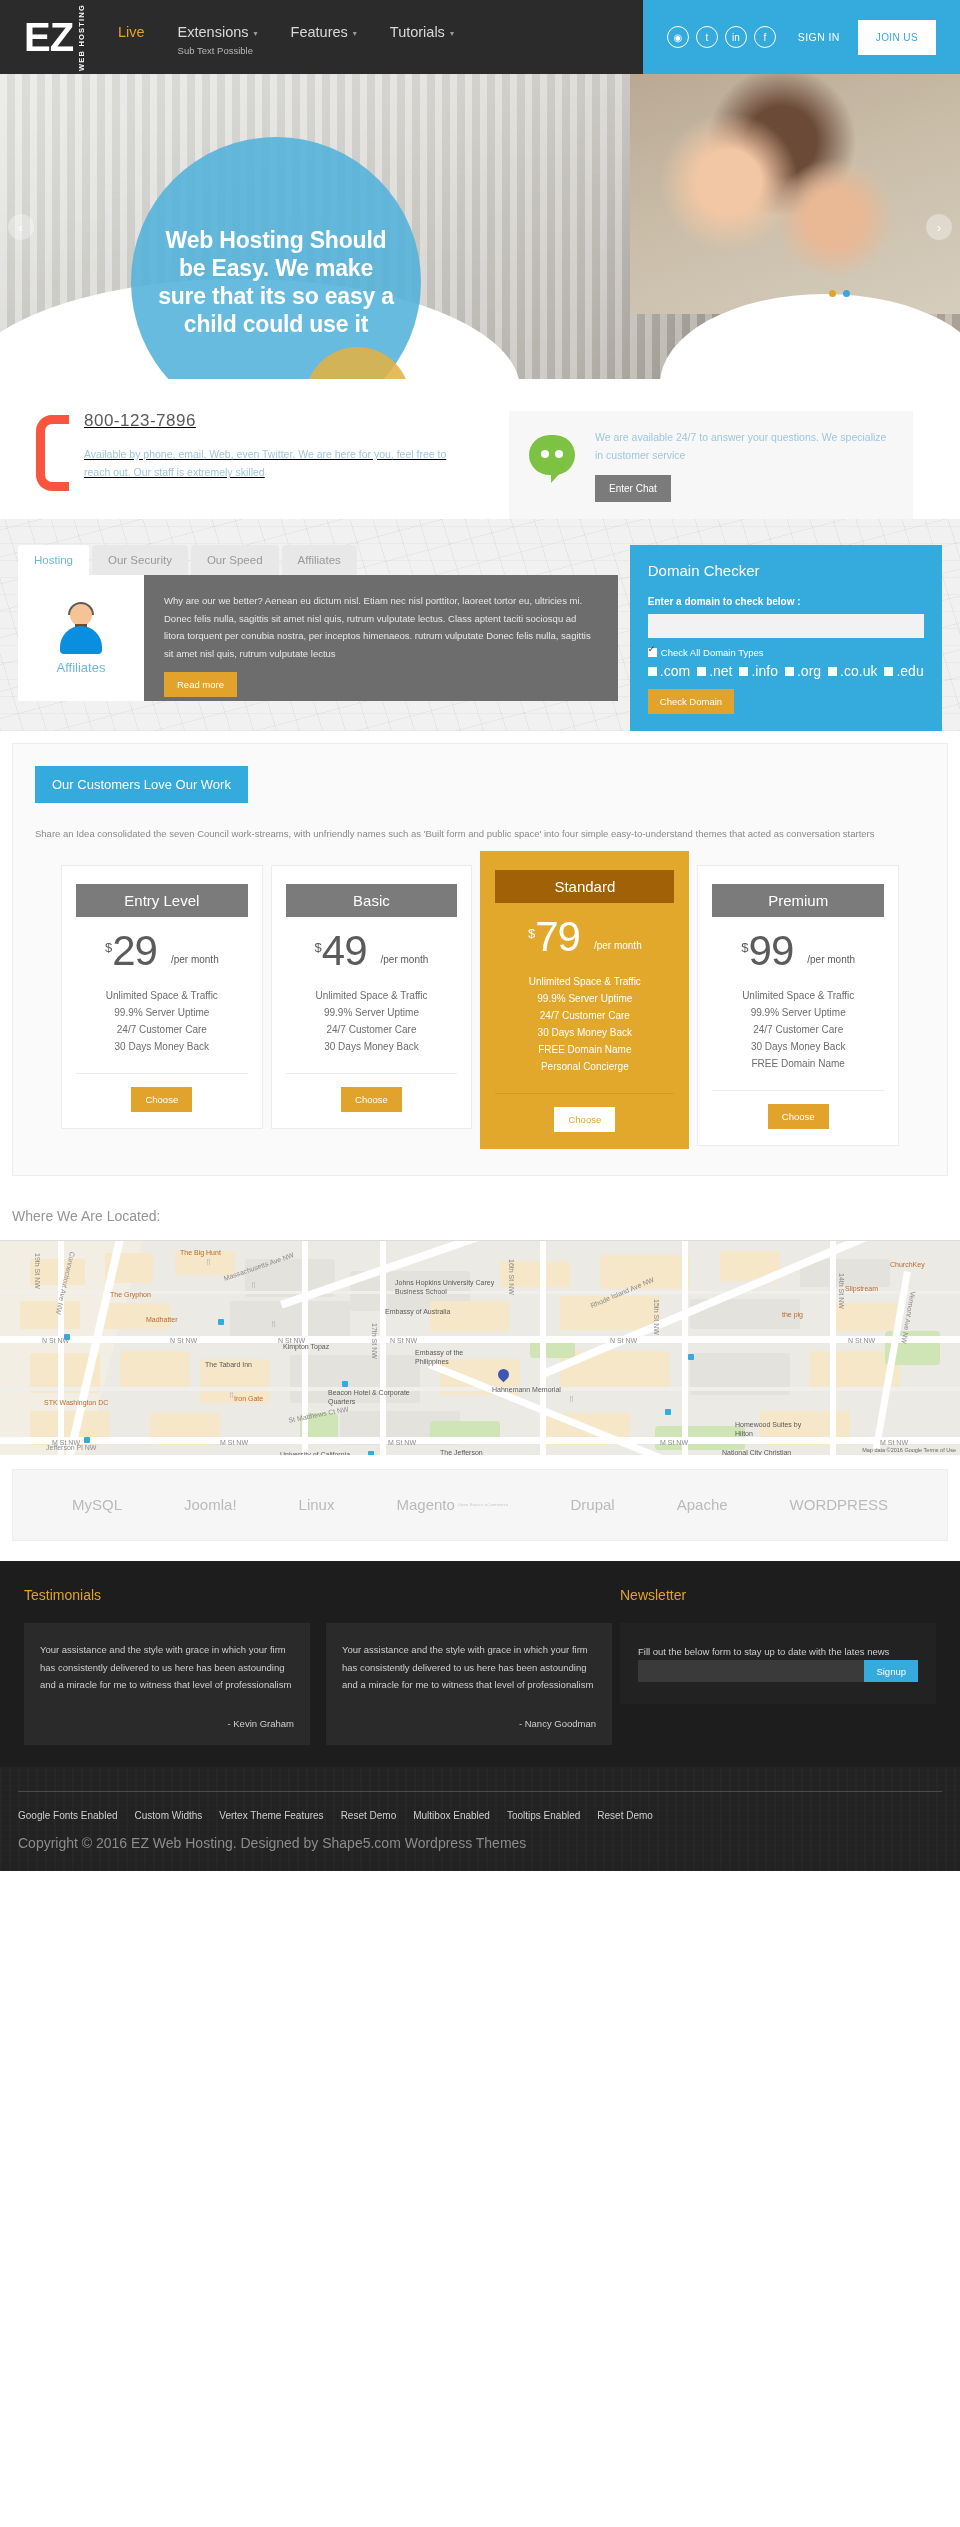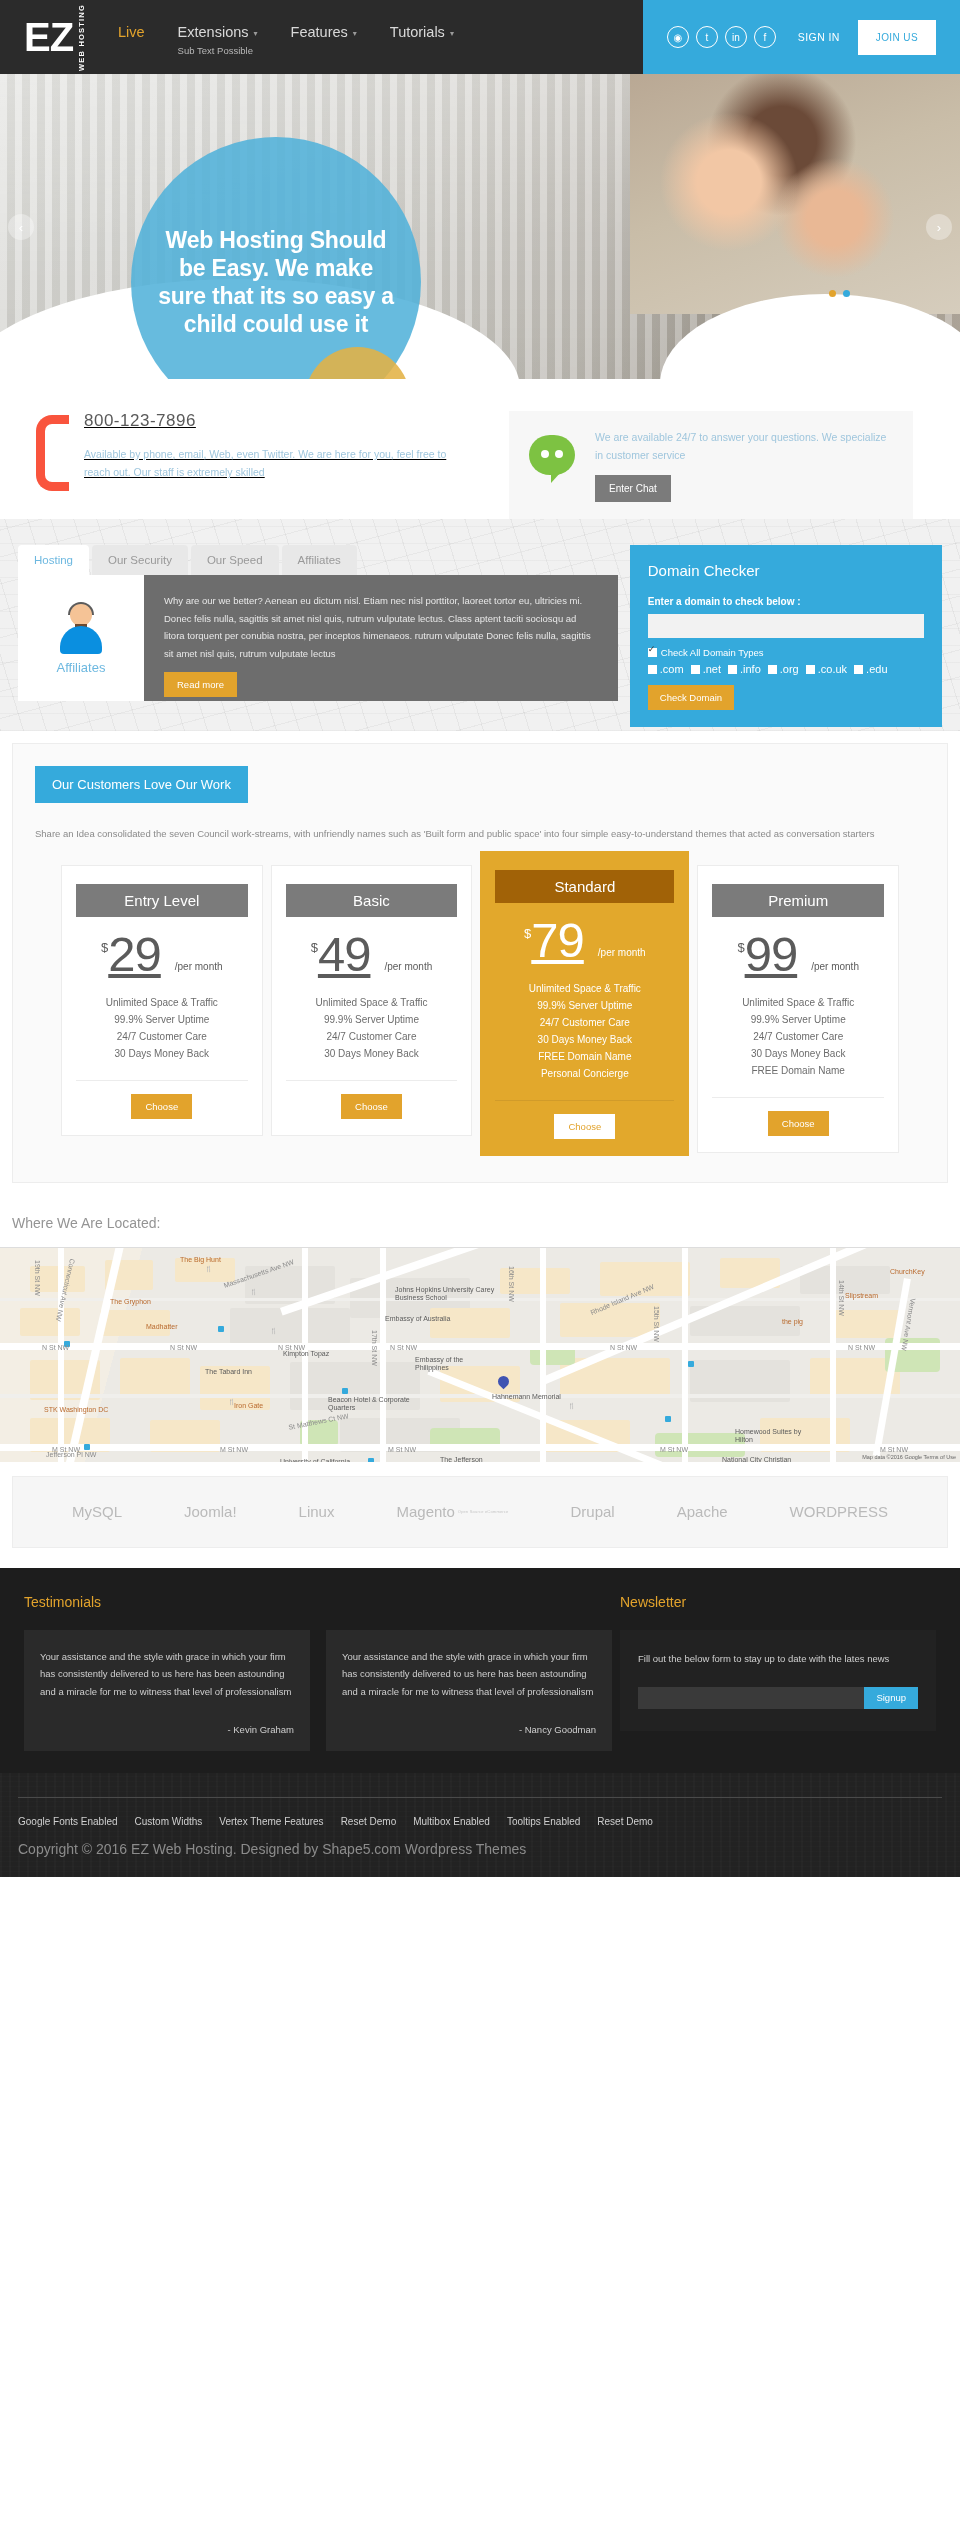--- a/index.html
+++ b/index.html
@@ -109,41 +109,41 @@
      padding: 7px 13px; cursor: pointer; }
   .domain-panel { width: 316px; background: #35aadc; padding: 17px 18px; align-self: flex-start; }
   .domain-title { color: #fff; font-size: 15px; margin-bottom: 17px; }
   .domain-label { color: #fff; font-size: 10px; font-weight: bold; margin-bottom: 7px; }
   .domain-input { width: 100%; height: 24px; border: none; background: #f2f2f2; margin-bottom: 9px; padding: 0 6px;
      font-size: 10px; font-family: "Liberation Sans", sans-serif; }
   .chk-row { display: flex; align-items: center; gap: 4px; color: #fff; font-size: 9.5px; margin-bottom: 5px; }
   .chk { width: 9px; height: 9px; background: #fff; display: inline-block; position: relative; flex: 0 0 9px; }
   .chk.on::after { content:"✓"; position:absolute; left:0px; top:-3px; font-size: 9px; color: #333; line-height:1; }
   .chk-group { display: flex; flex-wrap: wrap; gap: 0 7px; margin-bottom: 10px; }
-  .chk-item { display: flex; align-items: center; gap: 3px; color: #fff; font-size: 11px; }
+  .chk-item { display: flex; align-items: center; gap: 3px; color: #fff; font-size: 14px; }
   .check-domain-btn { background: #e2a32c; color: #fff; font-size: 9.5px; padding: 7px 12px; display: inline-block;
      cursor: pointer; }
 
   
   .customers { background: #fff; padding: 0 0 4px 0; }
   .cust-card { margin: 12px 12px 0 12px; background: #fafafa; border: 1px solid #ededed; padding: 22px 22px 26px 22px; }
   .cust-badge { display: inline-block; background: #35aadc; color: #fff; font-size: 13px; padding: 11px 17px; }
   .cust-desc { color: #8a8a8a; font-size: 9.5px; line-height: 1.9; margin-top: 22px; max-width: 900px; }
 
   
   .pricing { display: flex; align-items: flex-start; justify-content: center; gap: 0; margin-top: 22px; padding: 0 22px; }
   .plan { width: 214px; background: #fff; border: 1px solid #ececec; padding: 18px 14px 0 14px; text-align: center;
      position: relative; margin: 0 4px; }
   .plan.featured { background: #e2a82c; border-color: #e2a82c; width: 222px; margin-top: -14px; padding-bottom: 0; z-index: 3; }
   .plan-name { background: #7b7b7b; color: #fff; font-size: 15px; padding: 8px 0; margin-bottom: 14px; }
   .plan.featured .plan-name { background: #a16207; }
   .plan-price { display: flex; align-items: flex-start; justify-content: center; color: #5b5b5b; }
   .plan.featured .plan-price { color: #fff; }
   .currency { font-size: 13px; margin-top: 9px; }
-  .amount { font-size: 49px; line-height: .95; font-weight: 300; letter-spacing: -1px; text-decoration: underline; }
+  .amount { font-size: 42px; line-height: .95; font-weight: 300; letter-spacing: -1px; }
   .period { font-size: 10px; align-self: flex-end; margin-bottom: 6px; margin-left: 14px; }
   .feature-list { margin-top: 16px; }
   .feature { font-size: 10px; color: #6c6c6c; padding: 3px 0; }
   .plan.featured .feature { color: #fff; }
   .plan-foot { border-top: 1px solid #ececec; margin-top: 18px; padding: 13px 0 16px 0; }
   .plan.featured .plan-foot { border-top-color: #d19b2a; }
   .choose-btn { background: #e2a32c; color: #fff; font-size: 9.5px; padding: 7px 14px; display: inline-block; cursor: pointer; }
   .plan.featured .choose-btn { background: #fff; color: #e2a32c; }
 
   
@@ -178,21 +178,21 @@
   .footer { background: #1d1d1d; margin-top: 20px; padding: 26px 24px 22px 24px; display: flex;
      position: relative; overflow: hidden; }
   .footer-col-left { width: 588px; }
   .footer-col-right { width: 316px; margin-left: 8px; }
   .footer-h { color: #e2a32c; font-size: 14px; margin-bottom: 20px; }
   .testi-row { display: flex; gap: 16px; }
   .testi { background: #2a2a2a; padding: 18px 16px 16px 16px; width: 286px; }
   .testi p { color: #cfcfcf; font-size: 9.5px; line-height: 1.85; }
   .testi-author { color: #cfcfcf; font-size: 9.5px; text-align: right; margin-top: 24px; }
   .news-box { background: #222; padding: 20px 18px 22px 18px; }
-  .news-text { color: #cfcfcf; font-size: 9.5px; line-height: 1.8; margin-bottom: 20px; }
+  .news-text { color: #cfcfcf; font-size: 9.5px; line-height: 1.8; }
   .news-form { display: flex; }
   .news-input { flex: 1; height: 22px; background: #3a3a3a; border: none; padding: 0 6px; color: #ddd;
      font-size: 9px; font-family: "Liberation Sans", sans-serif; }
   .signup-btn { background: #35aadc; color: #fff; font-size: 9.5px; padding: 0 12px; height: 22px;
      display:flex; align-items:center; cursor: pointer; }
 
   
   .bottom { background: #222; position: relative; overflow: hidden; padding: 24px 0 20px 0; }
   .bottom-city { position: absolute; inset: 0; opacity: .33;
      background: repeating-linear-gradient(90deg, rgba(120,120,120,.15) 0 2px, transparent 2px 9px),

